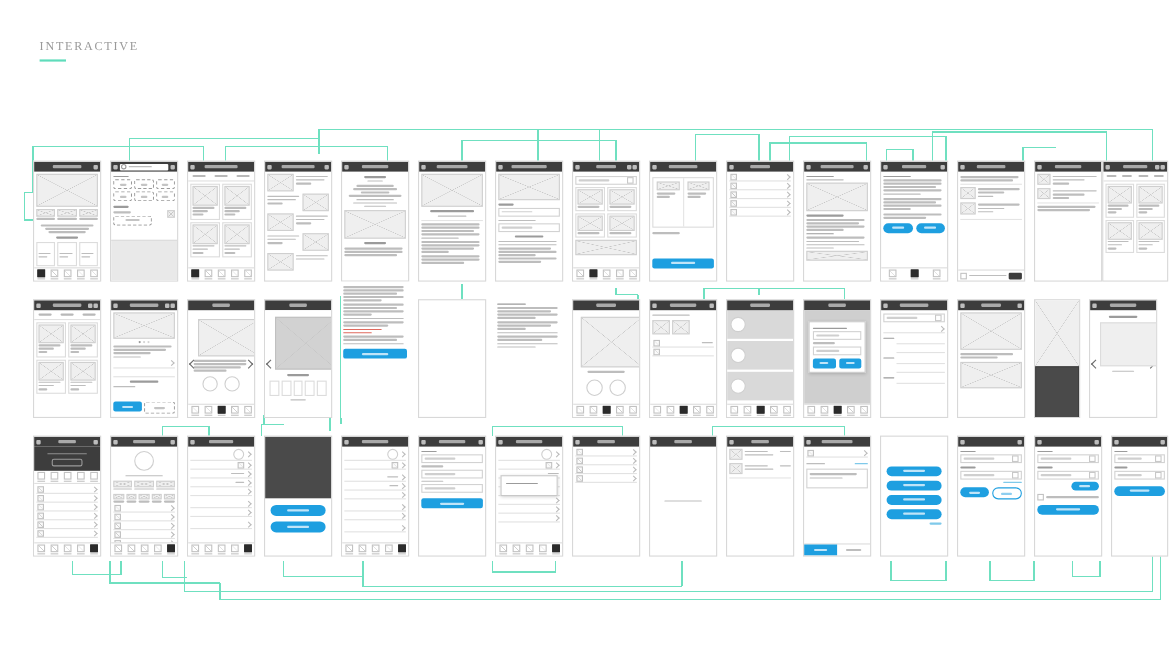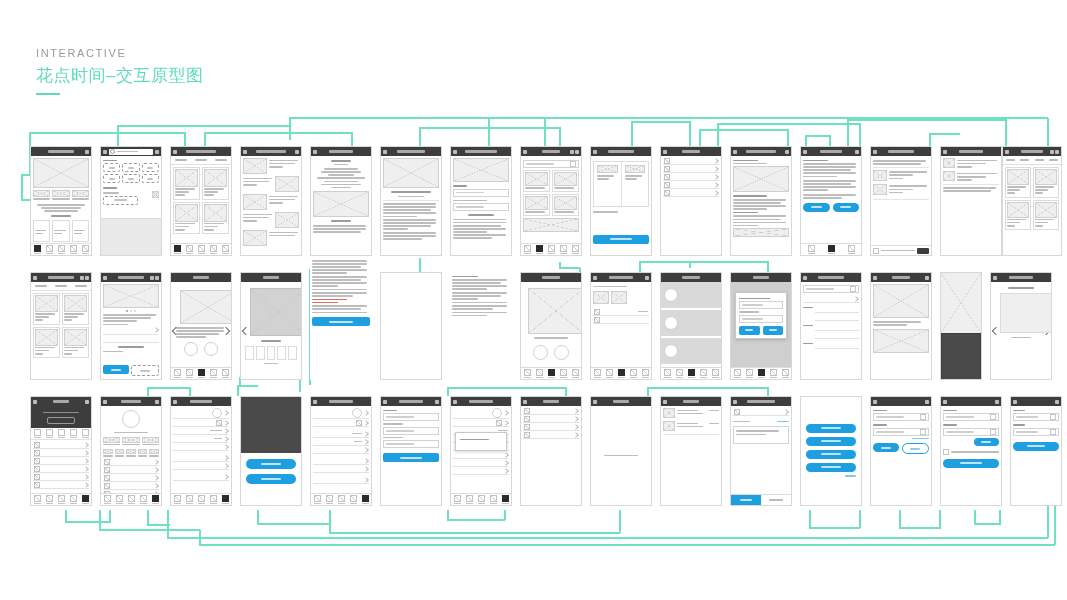--- a/index.html
+++ b/index.html
@@ -4,21 +4,21 @@
 <style>
   html,body{margin:0;padding:0;}
   body{
     width:1067px;height:600px;overflow:hidden;background:#ffffff;
     font-family:"Liberation Sans","DejaVu Sans",sans-serif;
     -webkit-font-smoothing:antialiased;
   }
   #stage{position:relative;width:1067px;height:600px;}
 
   
-  #titleblock{position:absolute;left:36px;top:46px;}
+  #titleblock{position:absolute;left:36px;top:35px;font-family:Liberation Serif, serif;}
   #kicker{
     font-size:11px;letter-spacing:1.6px;color:#9a9a9a;font-weight:400;
     line-height:14px;
   }
   #maintitle{
     font-size:17px;color:#5fdcbb;letter-spacing:.5px;line-height:24px;
     margin-top:4px;font-weight:400;white-space:nowrap;
   }
   #titlerule{width:24px;height:2px;background:#5fdcbb;margin-top:5px;}
 
@@ -155,21 +155,20 @@
   .divider{height:1px;background:#e4e4e4;margin:2px 0;}
   .spacer{height:3px;}
 </style>
 </head>
 <body>
 
 <div id="stage">
 
   <div id="titleblock">
     <div id="kicker">INTERACTIVE</div>
-    <div id="maintitle">花点时间–交互原型图</div>
     <div id="titlerule"></div>
   </div>
 
   <svg id="wires" viewBox="0 0 1067 600" preserveAspectRatio="none">
     <g fill="none" stroke="#6fe0c0" stroke-width="1.1" shape-rendering="crispEdges">
 
       <path d="M30,175 L30,133 L185,133 L185,146"></path>
       <path d="M118,146 L118,126 L290,126 L290,118 L545,118 L545,146"></path>
       <path d="M205,146 L205,133 L352,133 L352,146"></path>
       <path d="M290,118 L290,140"></path>

